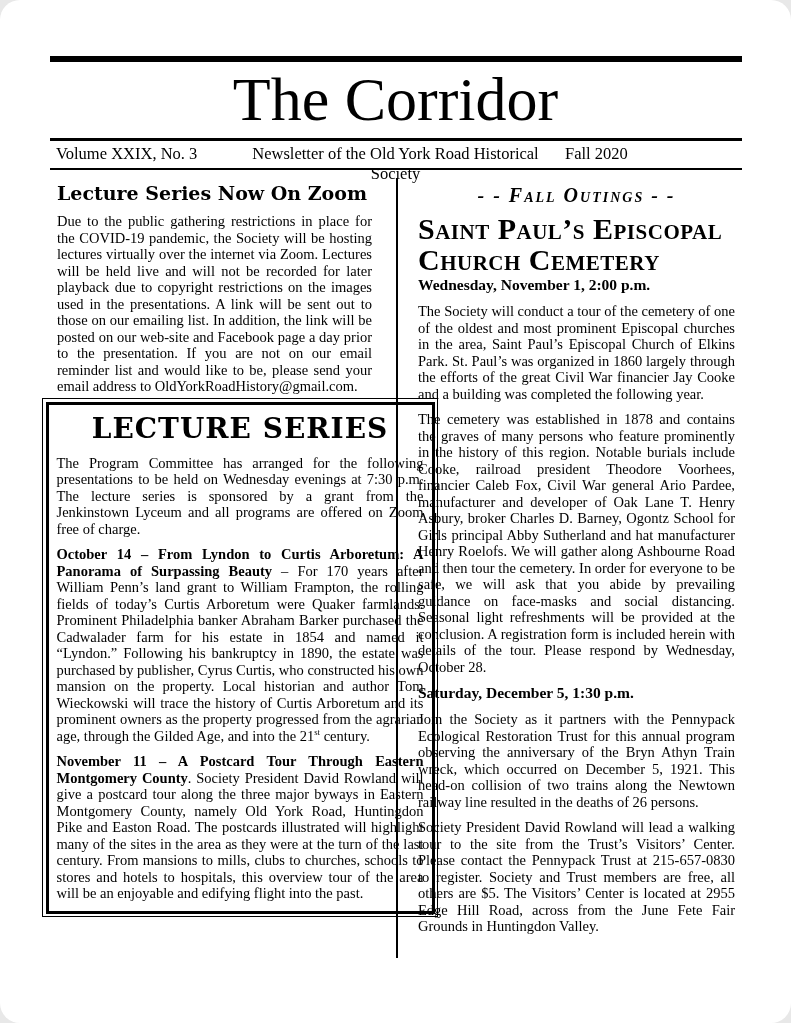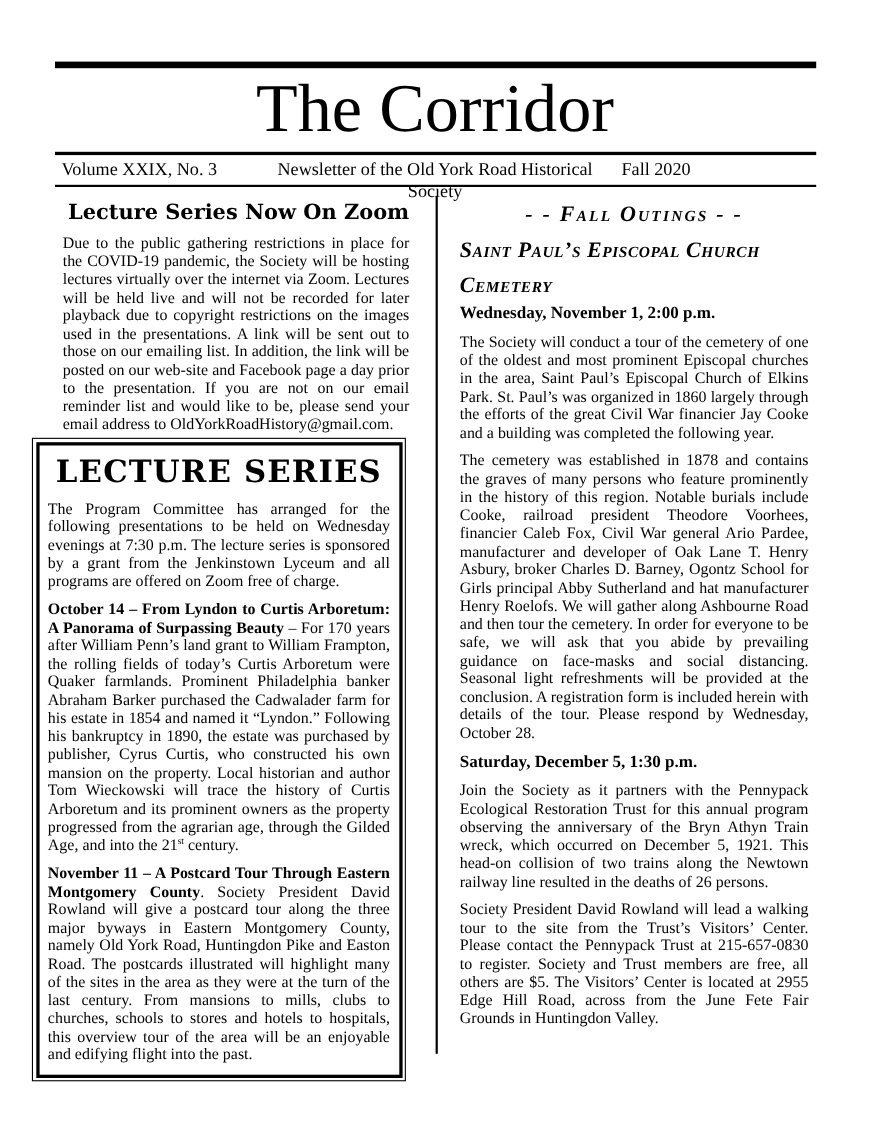--- a/index.html
+++ b/index.html
@@ -1,20 +1,21 @@
 <!DOCTYPE html>
 <html><head>
 <meta charset="utf-8">
 <style>
   html,body { margin:0; padding:0; background:#e8e8e8; }
   .page {
     position:relative; width:791px; height:1023px; margin:0 auto;
     background:#ffffff; color:#000;
     font-family:"Liberation Serif", serif;
     overflow:hidden;
+    border-radius:20px;
   }
   
   .rule-top    { position:absolute; left:50px; top:56px; width:692px; height:6px; background:#000; }
   .masthead-title {
     position:absolute; left:0; top:64px; width:100%;
     text-align:center; font-size:62px; line-height:70px;
     font-family:"Liberation Serif", serif; font-weight:400;
   }
   .rule-mid    { position:absolute; left:50px; top:138px; width:692px; height:2.5px; background:#000; }
   .meta-row {
@@ -31,25 +32,25 @@
 
   .body-text {
     font-size:14.5px; line-height:16.5px; text-align:justify;
     margin:0 0 9px 0;
   }
   .body-text:last-child { margin-bottom:0; }
 
   
   .zoom-section { position:absolute; left:57px; top:182px; width:315px; }
   .zoom-heading {
-    margin:0 0 9px 0; text-align:right;
+    margin:0 0 9px 0; text-align:left;
     font-family:"DejaVu Serif", serif; font-weight:bold; font-size:19px; line-height:22px;
   }
   .lecture-box {
-    position:absolute; left:29px; top:398px; width:340px;
+    position:absolute; left:42px; top:398px; width:396px;
     box-sizing:border-box; border:1.5px solid #000; padding:2.5px;
   }
   .lecture-box-inner {
     border:3px solid #000; padding:6px 8px 9px 8px;
   }
   .box-heading {
     margin:2px 0 10px 0; text-align:center;
     font-family:"DejaVu Serif", serif; font-weight:bold;
     font-size:28px; line-height:32px; letter-spacing:1px;
   }
@@ -58,21 +59,21 @@
 
   
   .col-right { position:absolute; left:418px; top:180px; width:317px; }
   .outings-banner {
     margin:0 0 3px 0; text-align:center;
     font-style:italic; font-weight:bold; font-variant:small-caps;
     font-size:20px; line-height:30px; letter-spacing:2px;
   }
   .sp-heading {
     margin:0; font-weight:bold; font-variant:small-caps;
-    font-size:20px; line-height:31px; letter-spacing:0.5px;font-style:italic;
+    font-size:30px; line-height:31px; letter-spacing:0.5px;
   }
   .event-date {
     margin:1px 0 9px 0; font-weight:bold; font-size:15.5px; line-height:18px;
   }
   .bryn-heading {
     margin:16px 0 2px 0;
     font-family:"Liberation Sans", sans-serif; font-weight:bold;
     font-size:24px; line-height:28px; letter-spacing:-0.2px;
   }
 </style>

